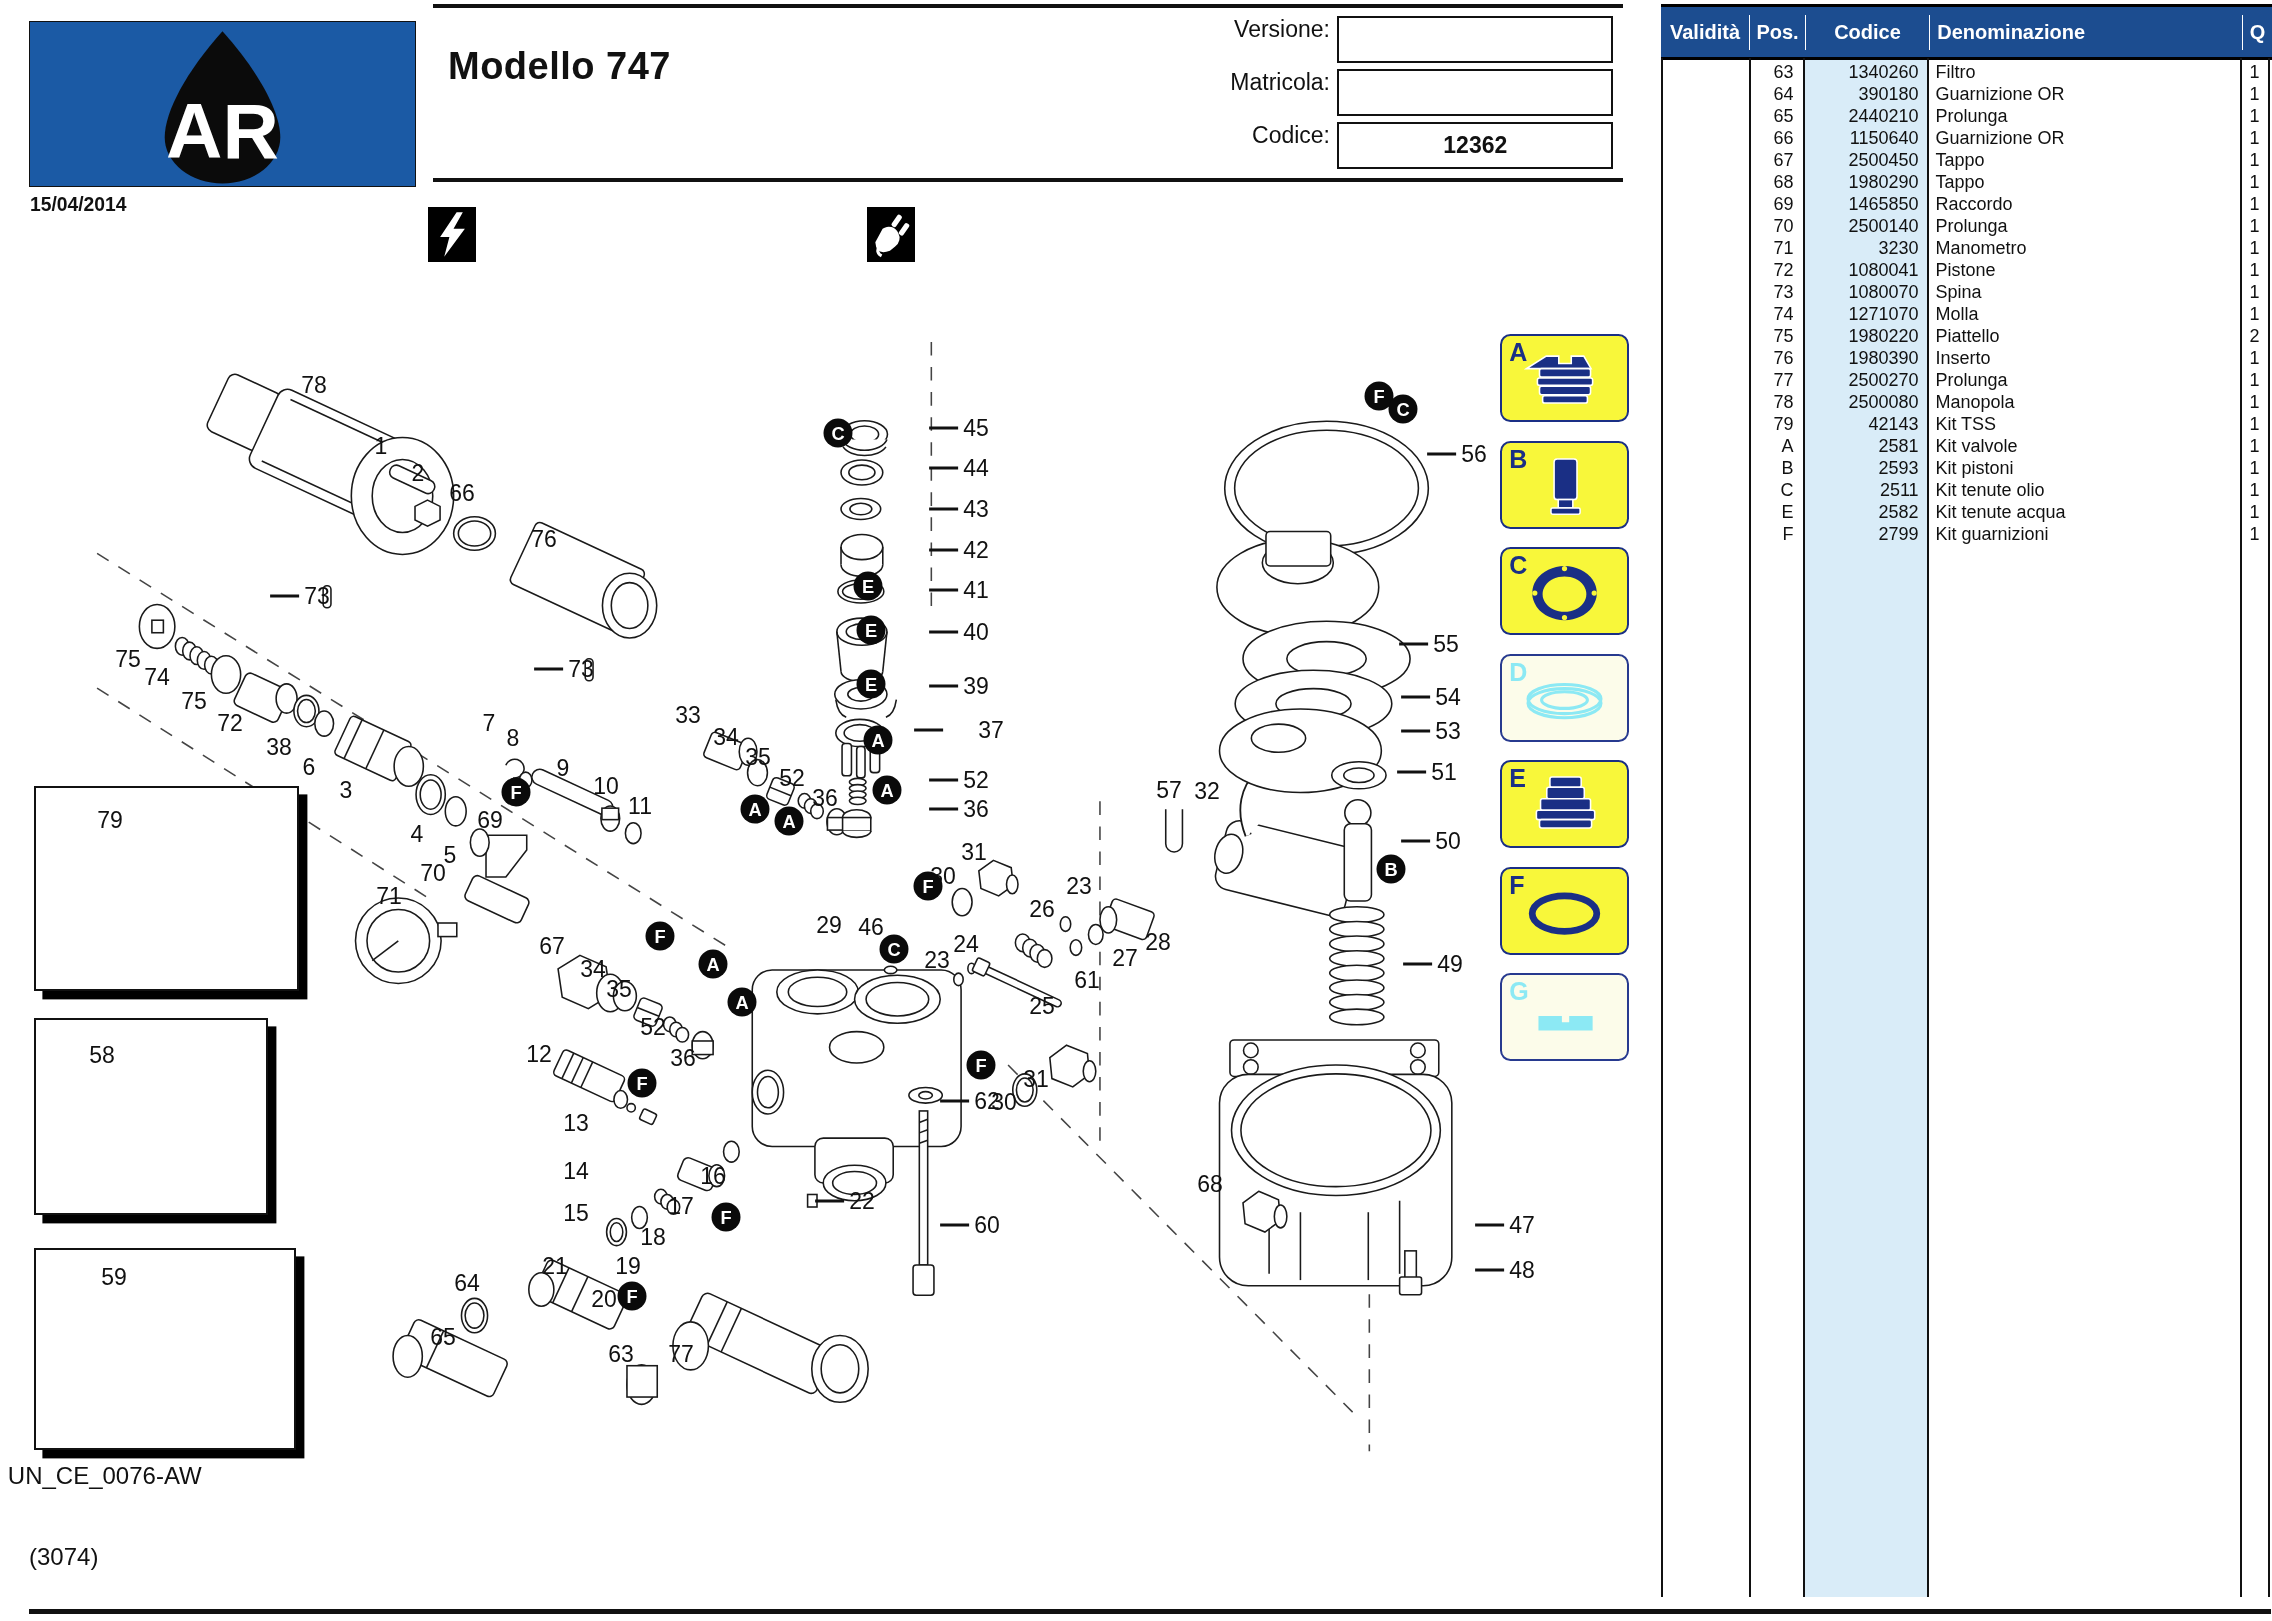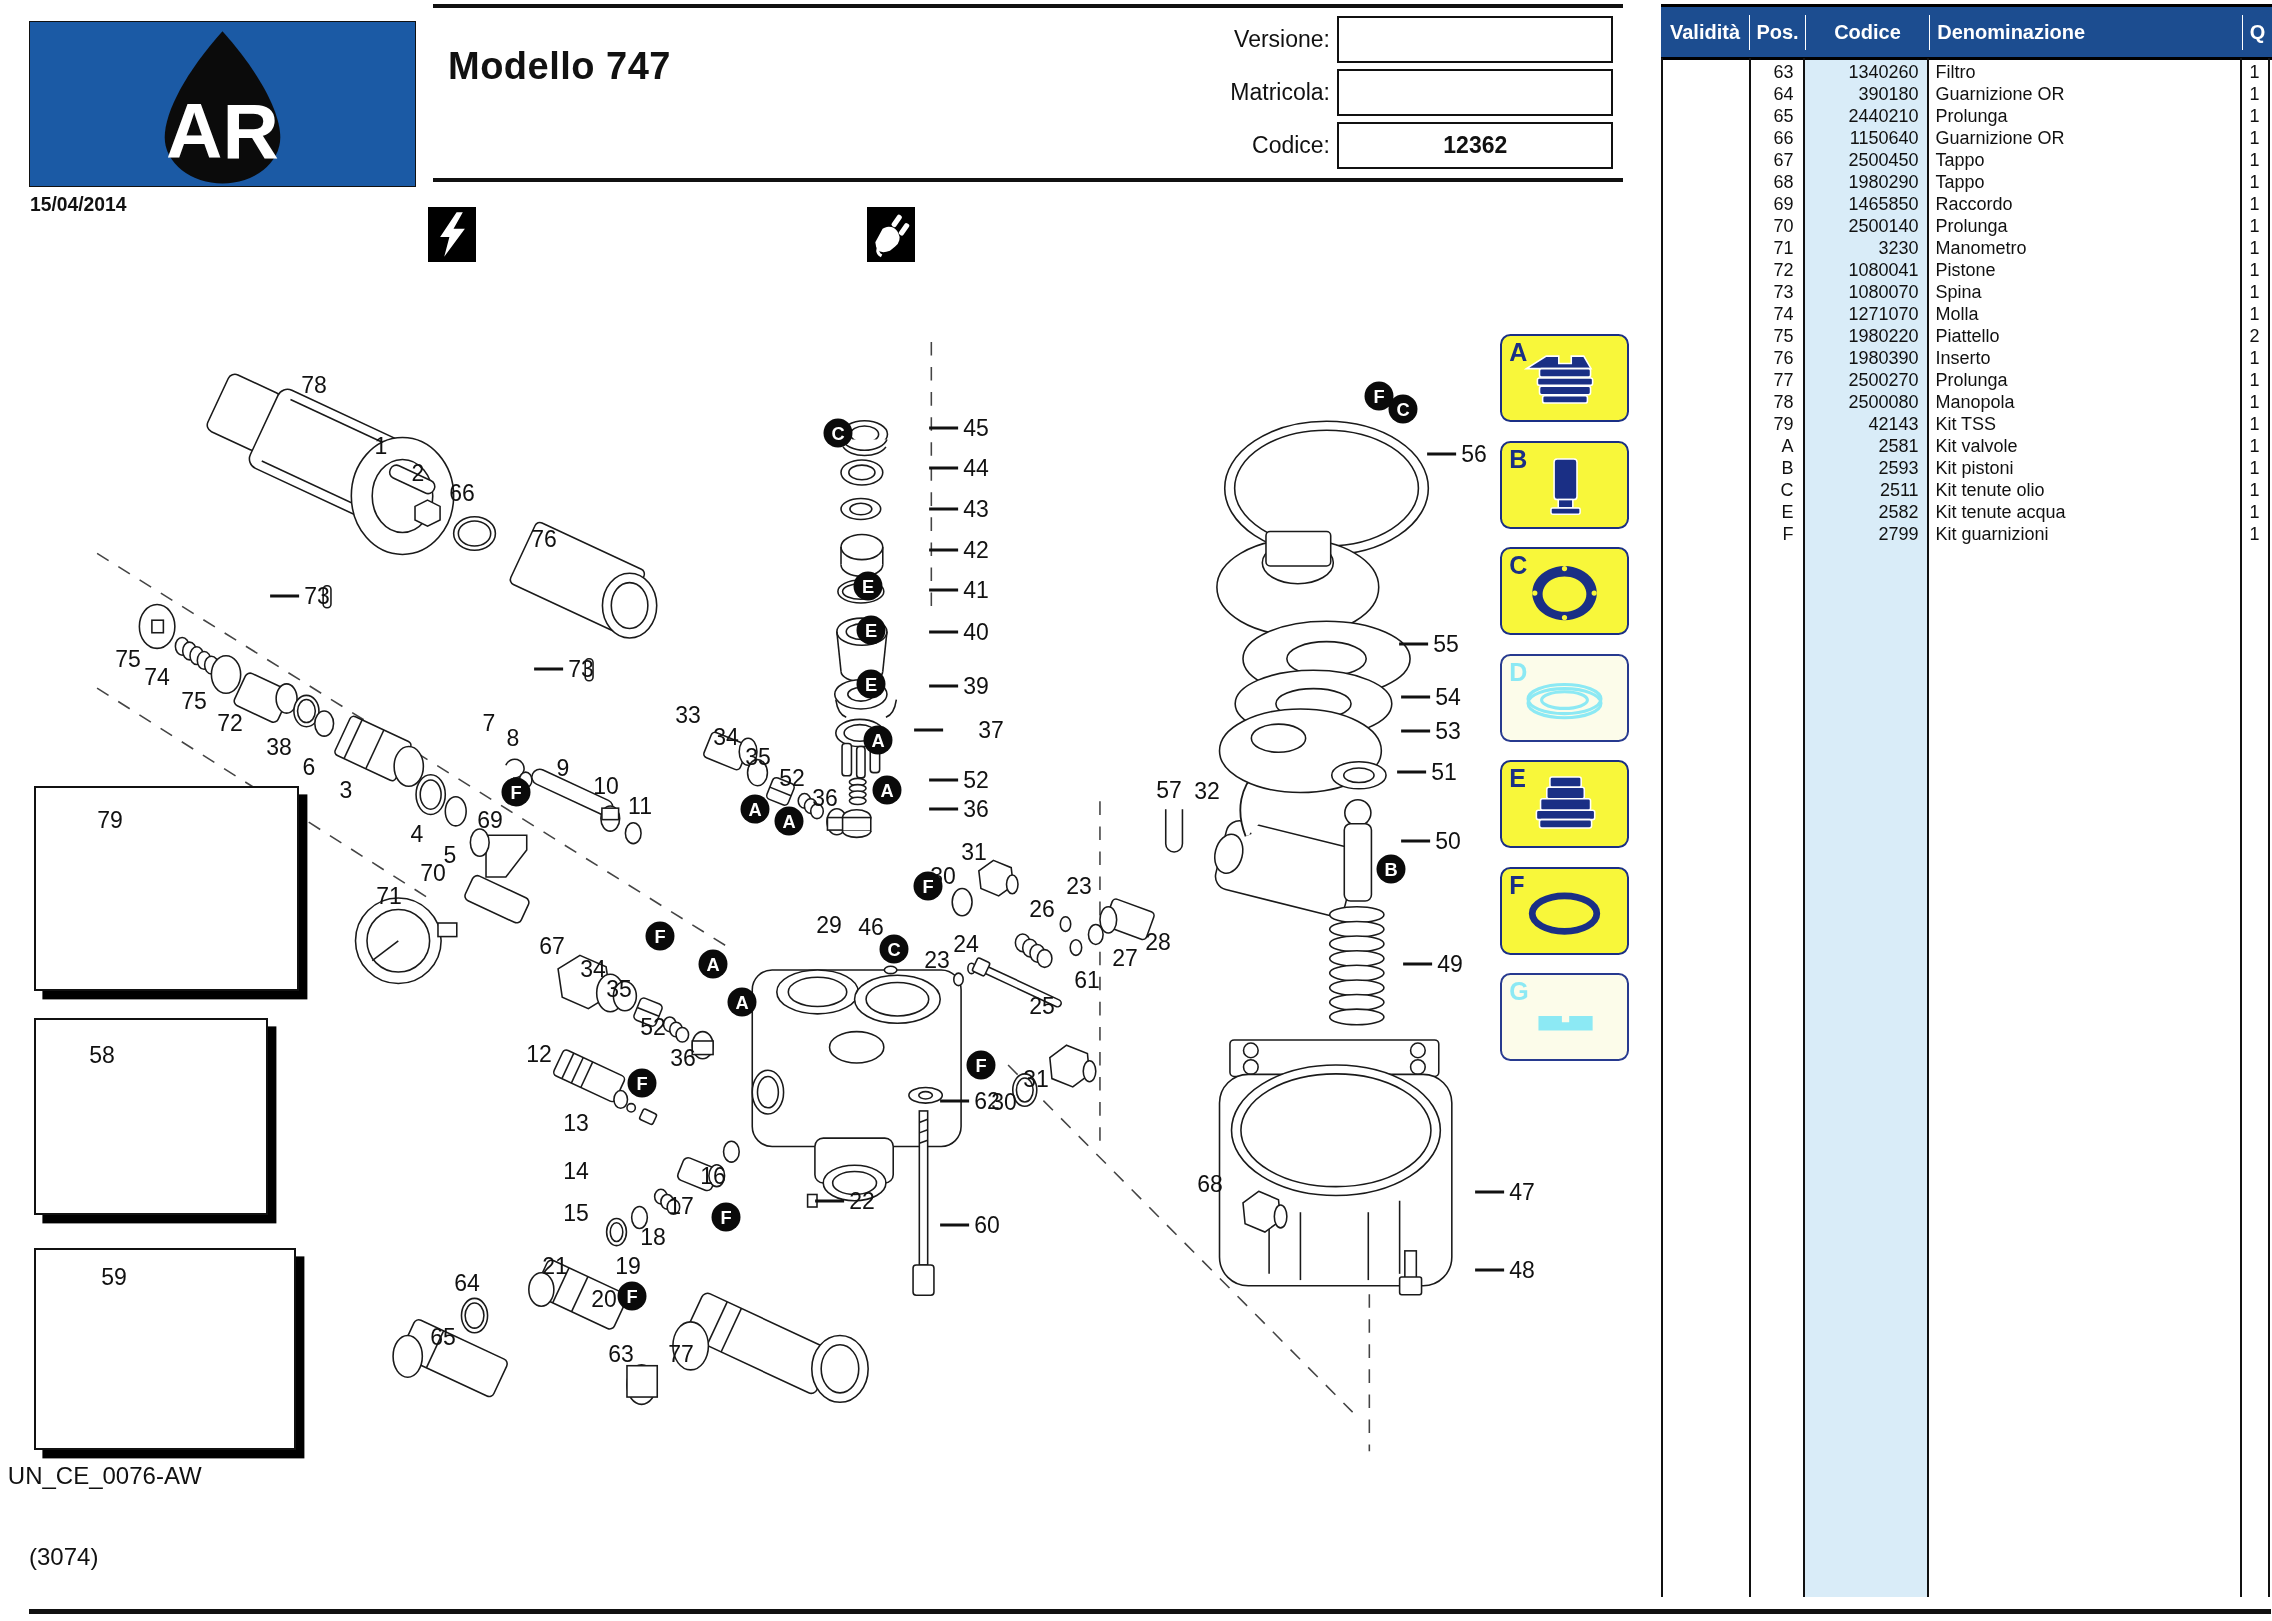--- a/index.html
+++ b/index.html
@@ -4,21 +4,21 @@
 <style>
   html,body{margin:0;padding:0;background:#888;}
   .page{position:relative;width:2273px;height:1621px;background:#fff;overflow:hidden;
         font-family:"Liberation Sans","DejaVu Sans",sans-serif;color:#111;}
   .abs{position:absolute;}
   
   .logo-box{left:29px;top:21px;width:385px;height:164px;background:#1b5aa5;border:1.6px solid #111;}
   .date{left:30px;top:194px;font-size:19.3px;font-weight:bold;}
   .hline{background:#111;height:3.7px;}
   .title{left:448px;top:45px;font-size:38px;font-weight:bold;letter-spacing:0.5px;}
-  .fieldrow{position:absolute;display:flex;align-items:center;}
+  .fieldrow{position:absolute;display:flex;align-items:flex-start;}
   .flabel{width:135px;text-align:right;font-size:23px;margin-right:7.3px;}
   .fbox{width:272px;height:43px;border:2.1px solid #111;display:flex;align-items:center;justify-content:center;
         font-size:23px;font-weight:bold;background:#fff;}
   .powrow{position:absolute;display:flex;align-items:center;}
   .icon-sq{width:48px;height:55px;background:#000;flex:0 0 auto;display:flex;align-items:center;justify-content:center;}
   .pbox{height:43px;border:2.1px solid #111;display:flex;align-items:center;justify-content:center;
         font-size:24px;font-weight:bold;background:#fff;margin-left:-10.4px;z-index:-1;}
   .pbox.v{width:386px;} .pbox.s{width:324px;}
   
   .thead{left:1661px;top:4.2px;width:612px;height:50px;background:#1c4d90;border-top:3.7px solid #000;border-bottom:3.7px solid #000;
@@ -981,21 +981,21 @@
         <span class="lead"></span>
         <span>50</span>
       </div>
       <div class="plabel" style="left: 1433px; top: 964px;">
         <span class="lead"></span>
         <span>49</span>
       </div>
       <div class="plabel" style="left: 1210px; top: 1184px;">
         <span>68</span>
       </div>
-      <div class="plabel" style="left: 1505px; top: 1192px; text-align: center;">
+      <div class="plabel" style="left: 1505px; top: 1225px; text-align: center;">
         <span class="lead"></span>
         <span>47</span>
       </div>
       <div class="plabel" style="left: 1505px; top: 1270px;">
         <span class="lead"></span>
         <span>48</span>
       </div>
       <div class="plabel" style="left: 110px; top: 820px;">
         <span>79</span>
       </div>

